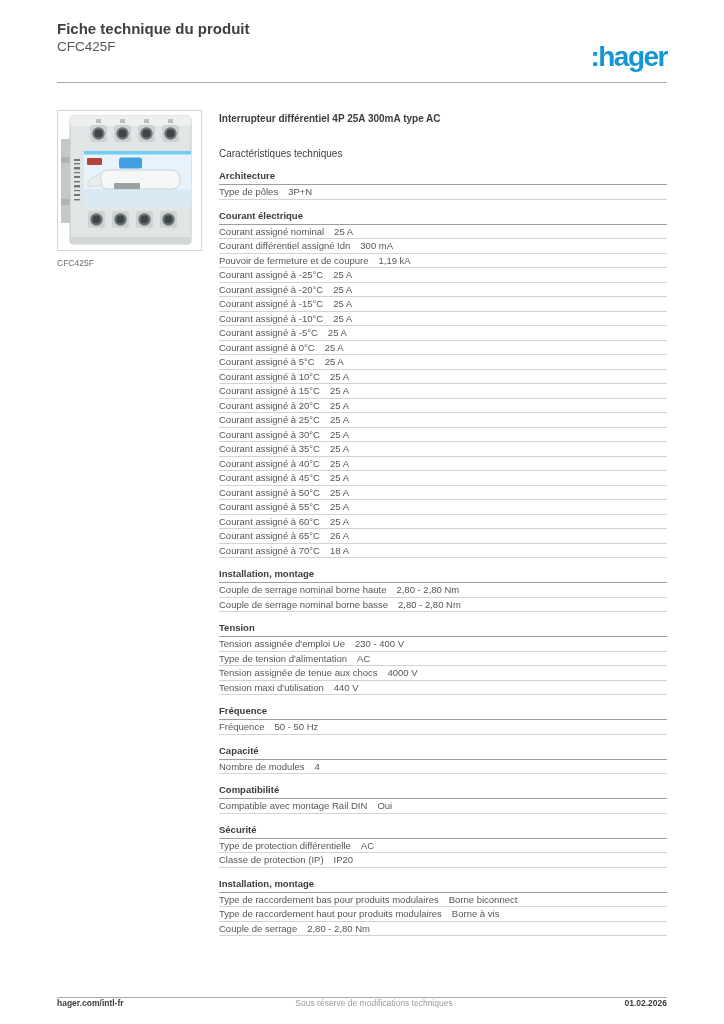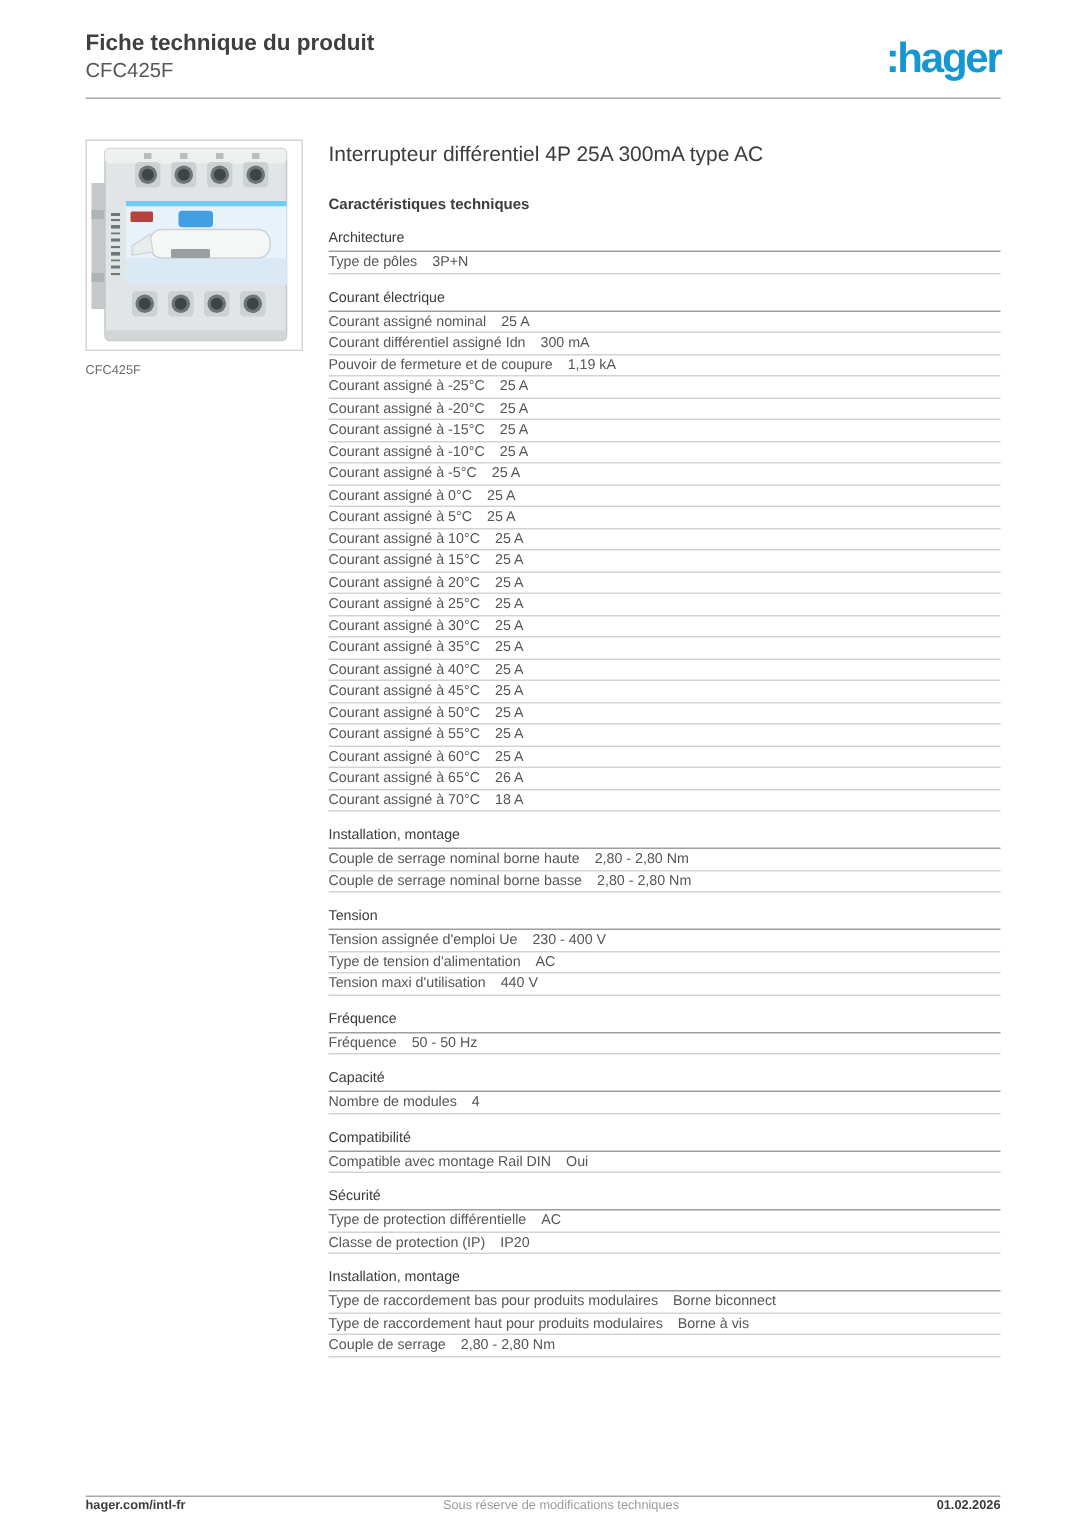--- a/index.html
+++ b/index.html
@@ -18,44 +18,44 @@
 
   
   .header { display: flex; justify-content: space-between; align-items: flex-start; }
   .header-title { font-size: 15px; line-height: 18px; font-weight: bold; color: #3f3f3f; }
   .header-sub { font-size: 13.5px; line-height: 17px; font-weight: 400; color: #575757; }
   .logo {
     font-size: 28px;
     font-weight: bold;
     letter-spacing: -1.5px;
     line-height: 30px;
-    margin-top: 4px;
+    margin-top: 22px;
     color: #1697d4;
   }
   .header-rule { border-bottom: 1.5px solid #a9a9a9; margin-top: 10px; }
 
   
   .main { display: flex; margin-top: 27px; }
   .left-col { width: 162px; flex: 0 0 162px; }
   .img-box {
     width: 145px; height: 141px;
     border: 1px solid #d4d4d4;
     background: #ffffff;
     display: flex; align-items: center; justify-content: center;
   }
   .img-caption { margin-top: 7px; font-size: 8.5px; color: #6b6b6b; }
 
   .right-col { flex: 1 1 auto; min-width: 0; padding-top: 3px; }
-  .product-title { font-size: 14px; font-weight: normal; color: #3c3c3c; line-height: 12px; }
-  .char-heading { font-size: 10px; font-weight: bold; color: #3c3c3c; line-height: 12px; margin-top: 23px; }
+  .product-title { font-size: 10px; font-weight: bold; color: #3c3c3c; line-height: 12px; }
+  .char-heading { font-size: 10px; font-weight: normal; color: #3c3c3c; line-height: 12px; margin-top: 23px; }
 
   
   .section { margin-top: 11px; }
   .section-title {
-    font-size: 9.5px; font-weight: normal; color: #3c3c3c;
+    font-size: 9.5px; font-weight: bold; color: #3c3c3c;
     line-height: 10px; padding-bottom: 3px;
     border-bottom: 1px solid #9e9e9e;
   }
   .spec-row {
     display: flex; justify-content: flex-start; align-items: baseline;
     padding: 2px 0;
     border-bottom: 1px solid #d3d3d3;
     font-size: 9.5px; line-height: 9.5px; color: #565656;
   }
   .spec-label { text-align: left; white-space: nowrap; }
@@ -286,20 +286,24 @@
             <div class="section-title">Tension</div>
             <div class="spec-row">
               <span class="spec-label">Tension assignée d'emploi Ue</span>
               <span class="spec-value">230 - 400 V</span>
             </div>
             <div class="spec-row">
               <span class="spec-label">Type de tension d'alimentation</span>
               <span class="spec-value">AC</span>
             </div>
             <div class="spec-row">
+              <span class="spec-label">Tension assignée de tenue aux chocs</span>
+              <span class="spec-value">4000 V</span>
+            </div>
+            <div class="spec-row">
               <span class="spec-label">Tension maxi d'utilisation</span>
               <span class="spec-value">440 V</span>
             </div>
           </div>
           <div class="section">
             <div class="section-title">Fréquence</div>
             <div class="spec-row">
               <span class="spec-label">Fréquence</span>
               <span class="spec-value">50 - 50 Hz</span>
             </div>

